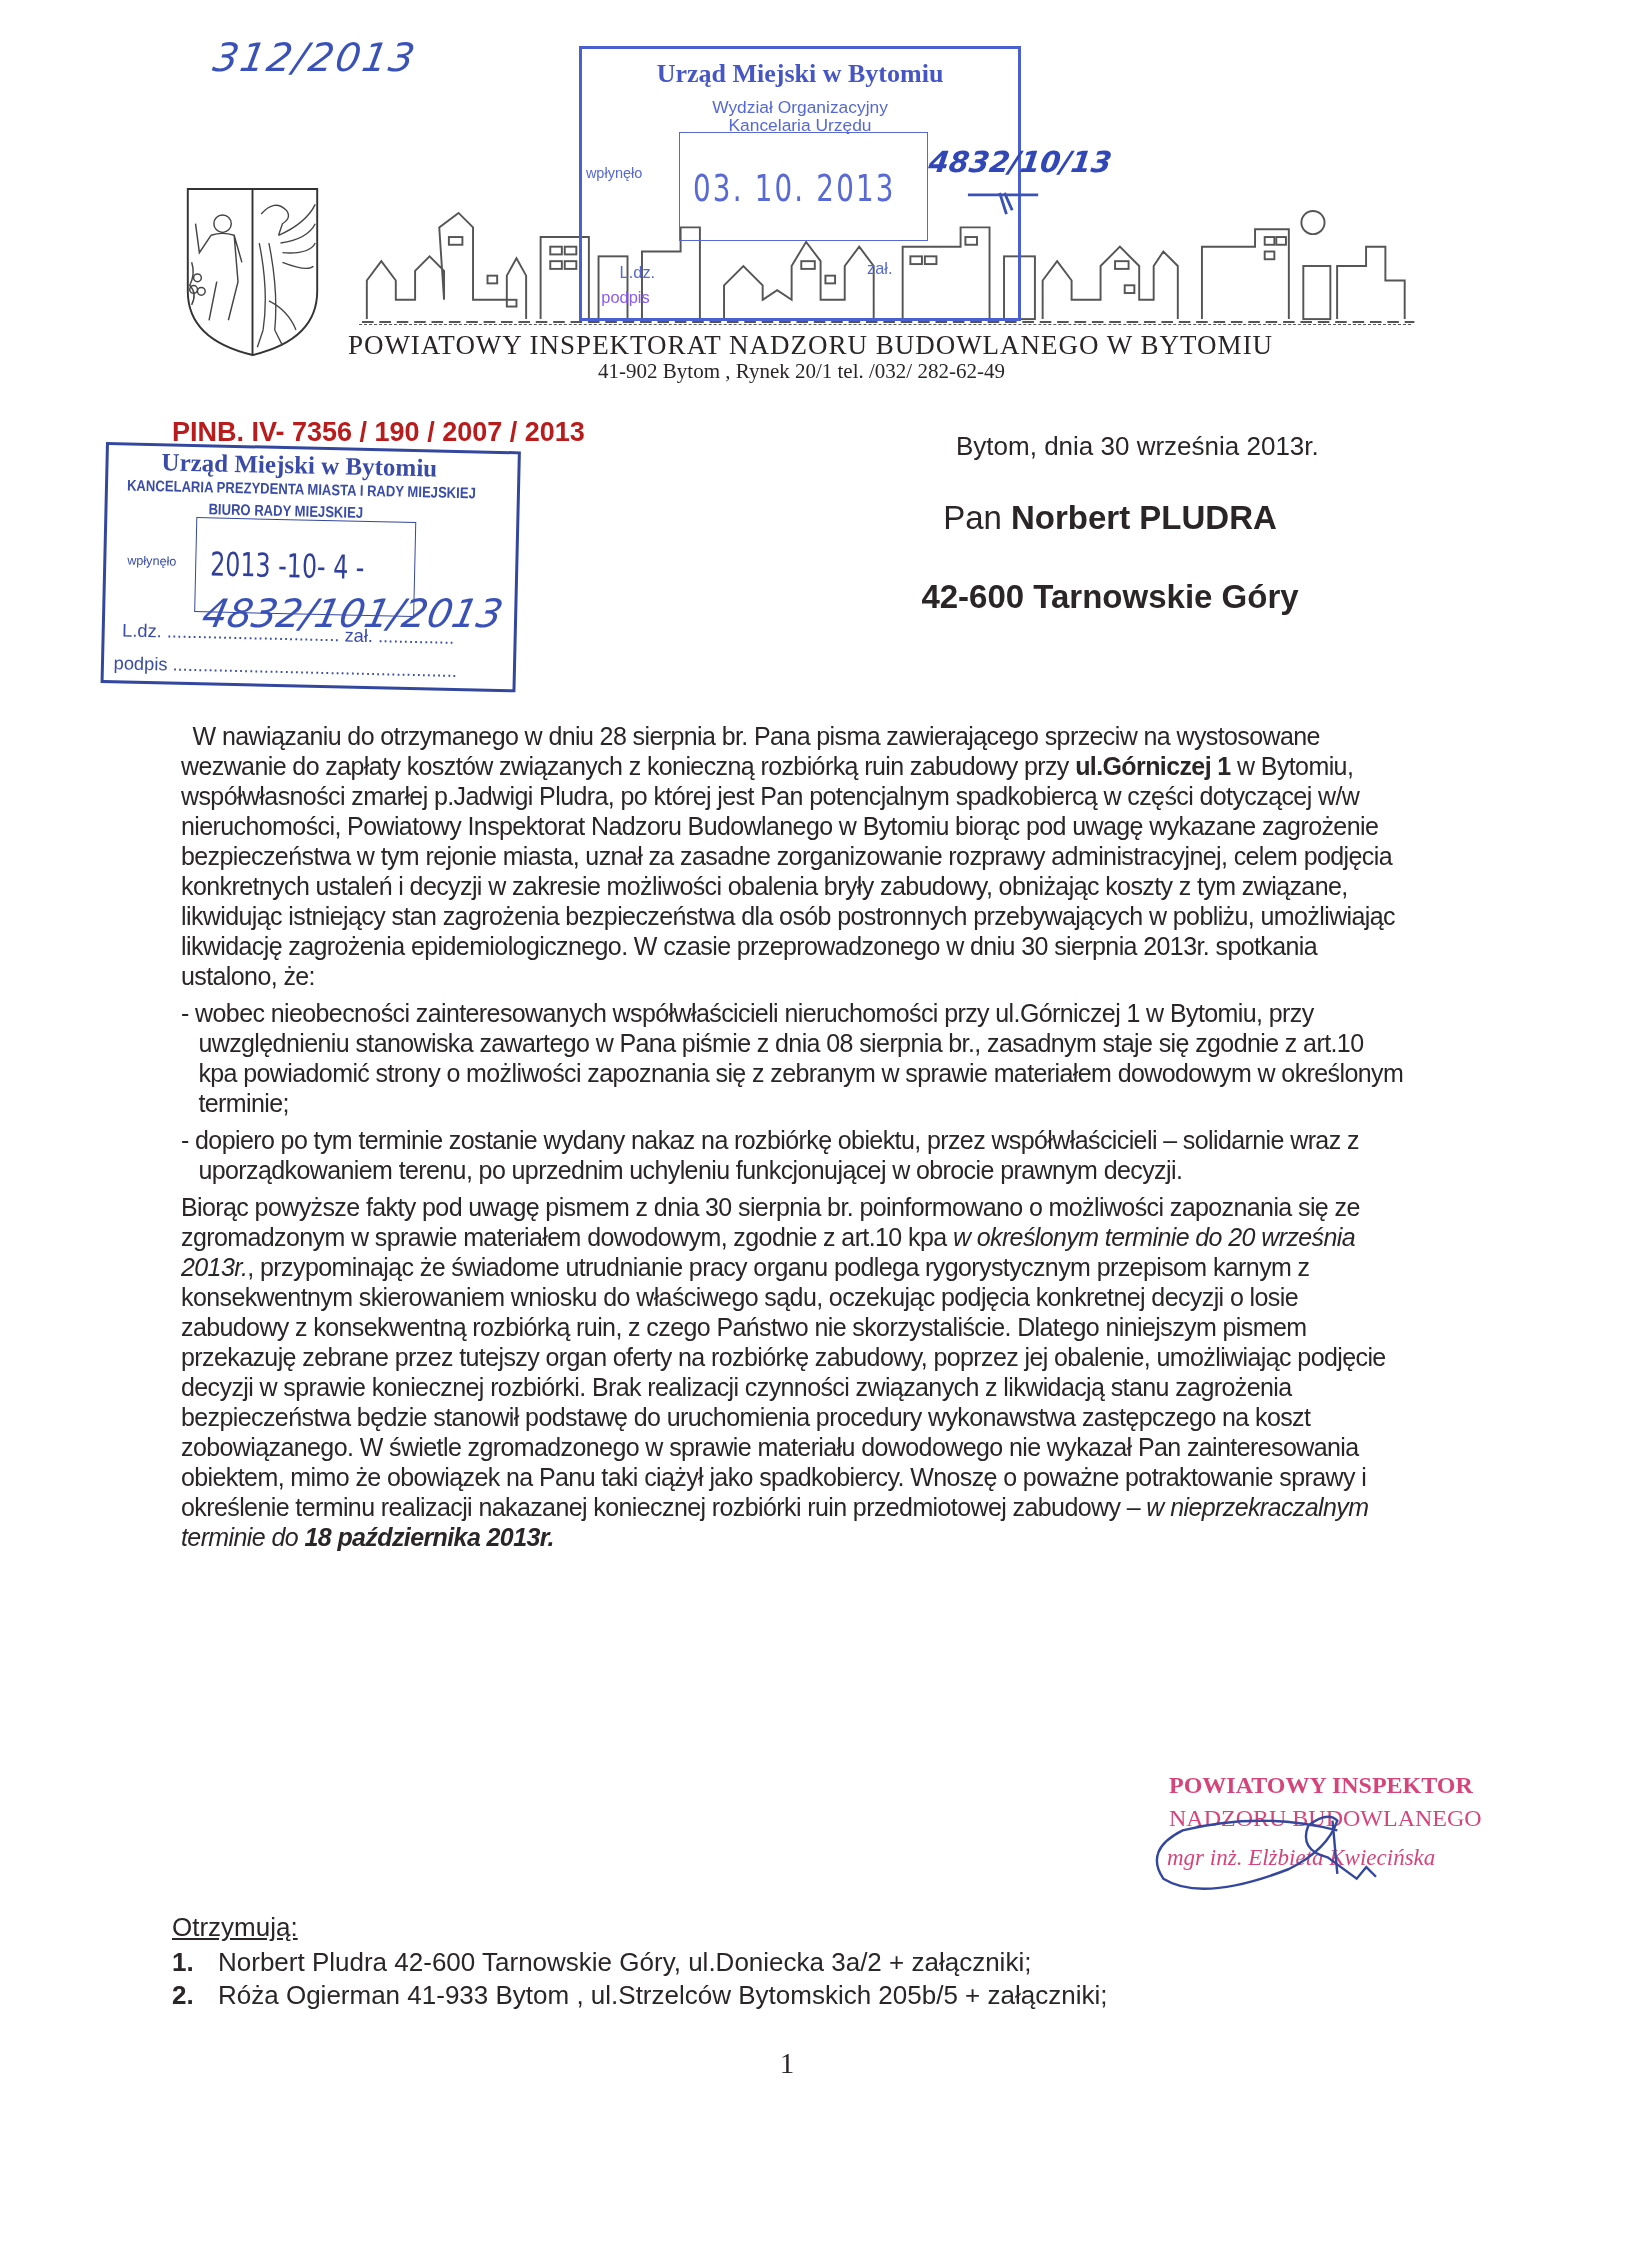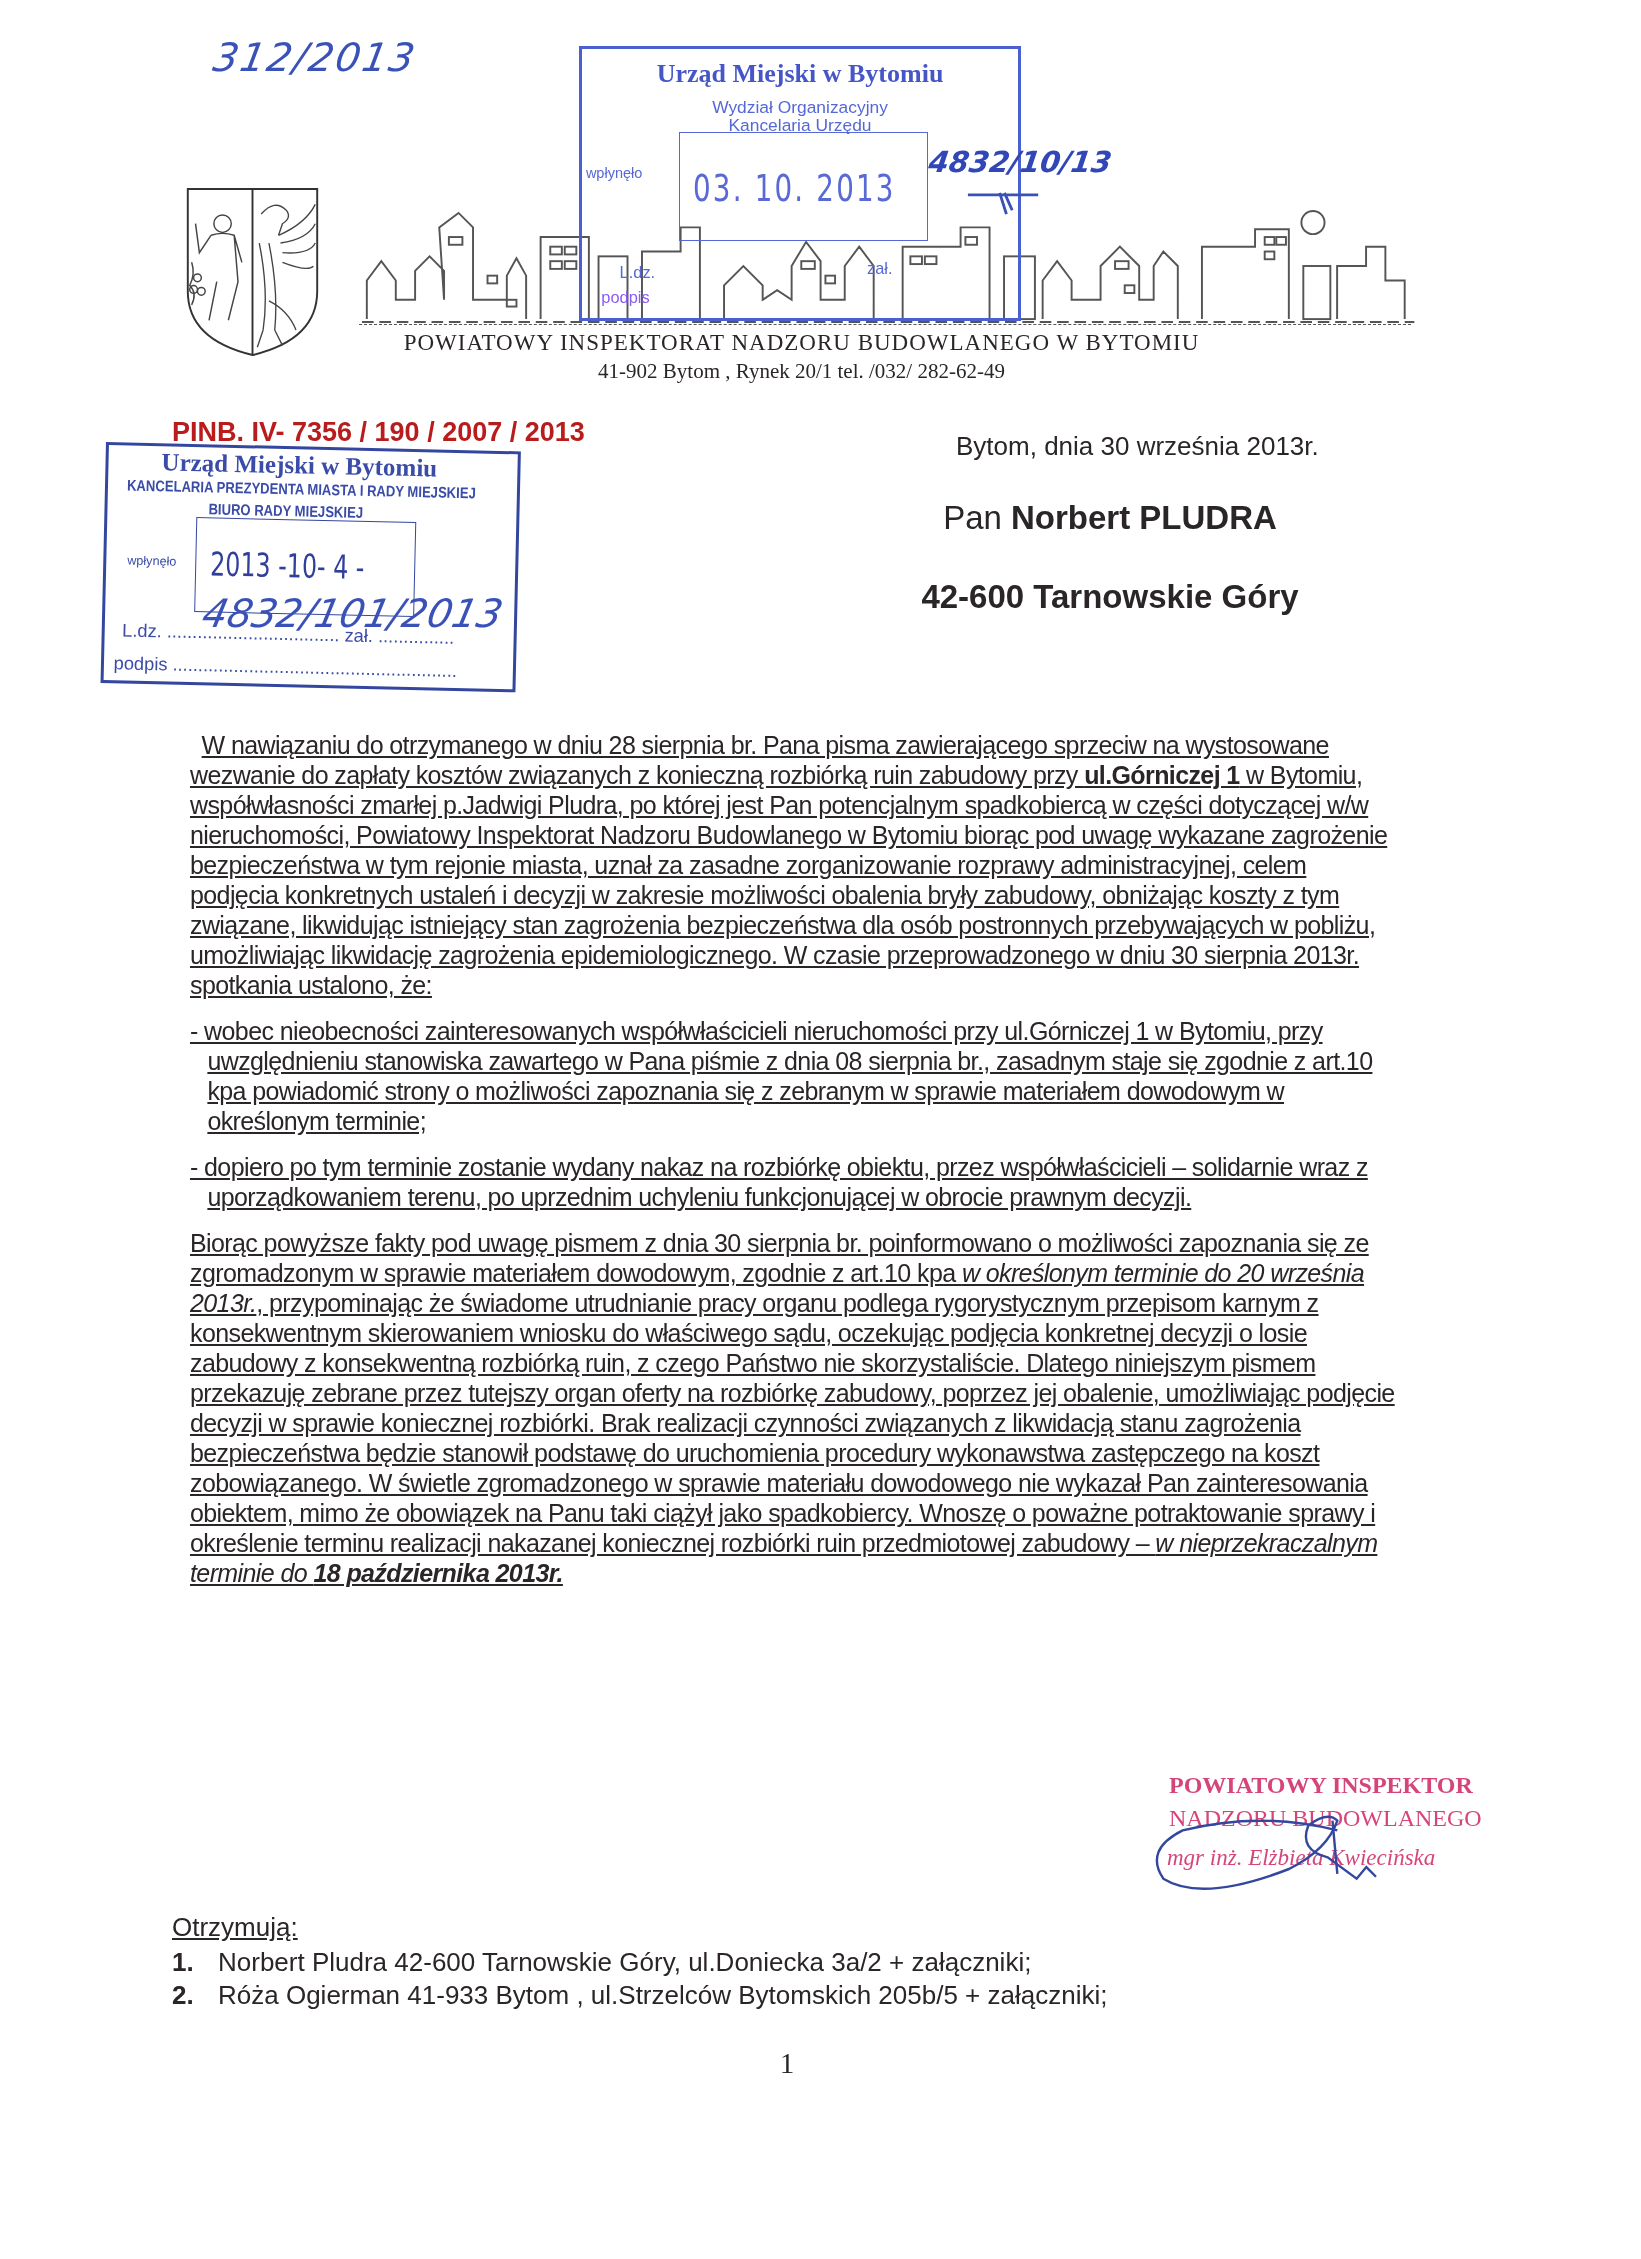--- a/index.html
+++ b/index.html
@@ -30,21 +30,21 @@
   #stamp1 .s1-wplynelo { position: absolute; left: 3.9px; top: 116px; font-size: 14.5px; color: #5568d6; }
   #stamp1 .s1-date { position: absolute; left: 111px; top: 118px; font-size: 37px; color: #5a6ad4; letter-spacing: 2.9px; font-family: "DejaVu Sans", sans-serif; transform: scaleX(0.75); transform-origin: left; }
   #stamp1 .s1-ldz { position: absolute; left: 11.6px; top: 214px; font-size: 16.4px; color: #5568d6; padding-left: 26px; }
   #stamp1 .s1-zal { position: absolute; left: 285px; top: 210px; font-size: 16.4px; color: #5568d6; }
   #stamp1 .s1-podpis { position: absolute; left: 19.3px; top: 239px; font-size: 16.4px; color: #8b5cf6; }
 
   #hand-regnum { left: 929px; top: 145px; font-size: 29px; transform: skewX(-8deg); color: #3147b8; font-weight: bold; }
   #hand-mark { left: 966px; top: 189px; width: 77px; height: 29px; }
 
   
-  #lh-name { left: 0; width: 1603px; text-align: center; top: 330px; font-family: "Liberation Serif", serif; font-size: 23px; letter-spacing: 1px; color: #2a2526; }
+  #lh-name { left: 9px; width: 1603px; text-align: center; top: 330px; font-family: "Liberation Serif", serif; font-size: 27px; letter-spacing: 1px; color: #2a2526; }
   #lh-addr { left: 0; width: 1603px; text-align: center; top: 359px; font-family: "Liberation Serif", serif; font-size: 21px; color: #2a2526; }
   #lh-rule { left: 359px; top: 324px; width: 1052px; border-top: 1.9px dashed #555; }
 
   
   #ref { left: 172px; top: 417px; font-size: 27px; font-weight: bold; color: #b91c1c; }
 
   
   #stamp2 { left: 106px; top: 442px; width: 415px; height: 241px; border: 3.9px solid #34479f; transform: rotate(1.3deg); transform-origin: left top; color: #34479f; }
   #stamp2 .s2-title { position: absolute; left: 53px; top: 1.9px; font-family: "Liberation Serif", serif; font-weight: bold; font-size: 25px; color: #3a4ca8; }
   #stamp2 .s2-l1 { position: absolute; left: 19.3px; top: 31px; font-size: 15.4px; font-weight: bold; color: #3a4ca8; transform: scaleX(0.85); transform-origin: left; white-space: nowrap; }
@@ -59,21 +59,21 @@
   
   #date-line { left: 956px; top: 431px; font-size: 26px; color: #2a2526; }
 
   
   #recipient { left: 888px; top: 496px; width: 444px; text-align: center; }
   #recipient div { font-size: 33px; line-height: 43px; color: #2a2526; }
   #recipient .bold { font-weight: bold; margin-top: 36px; }
 
   
   #body { left: 174px; top: 714px; width: 1241px; font-size: 25px; line-height: 30px; color: #2a2526; text-align: left; font-family: "Liberation Sans", sans-serif; }
-  #body p { margin: 16px; text-decoration: underline; }
+  #body p { margin: 7px; }
   #body .indent { text-indent: 11.6px; }
   #body .dash { padding-left: 17.4px; text-indent: -17.4px; }
   #body b { font-weight: bold; }
   #body i { font-style: italic; }
   .nar { letter-spacing: -0.6px; }
 
   
   #sig { left: 1144px; top: 1772px; width: 377px; height: 116px; }
   #sig .l1 { position: absolute; left: 25px; top: 0; font-family: "Liberation Serif", serif; font-weight: bold; font-size: 24px; color: #d6457a; white-space: nowrap; }
   #sig .l2 { position: absolute; left: 25px; top: 33px; font-family: "Liberation Serif", serif; font-size: 24px; color: #d6457a; white-space: nowrap; }

